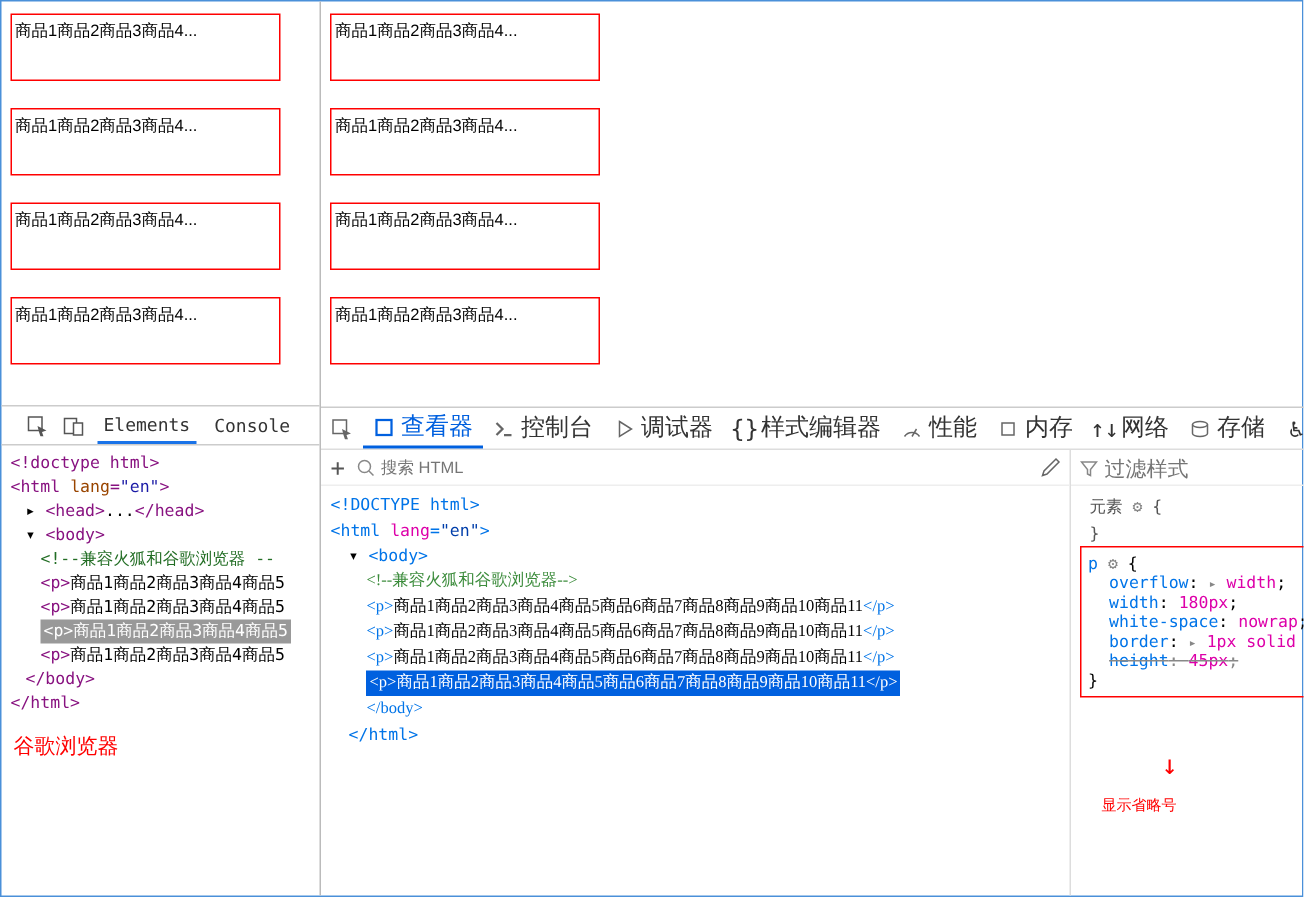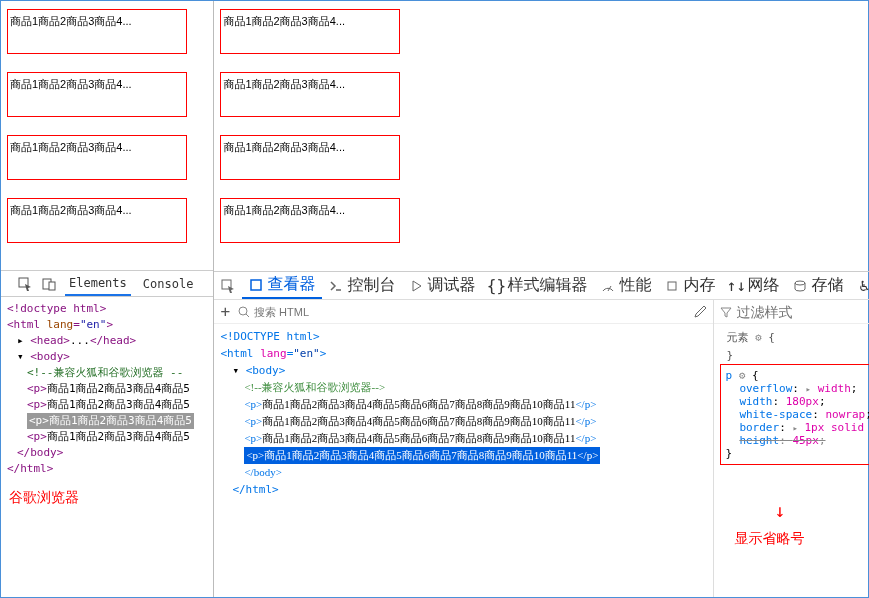--- a/index.html
+++ b/index.html
@@ -63,21 +63,21 @@
 .ff-rule-line { padding-left: 14px; white-space: nowrap; }
 .prop { color: #0074e8; }
 .val { color: #dd00a9; }
 .tri { color: #888; font-size: 9px; }
 .swatch { display: inline-block; width: 9px; height: 9px; border-radius: 50%; background: red; border: 1px solid #aaa; vertical-align: middle; }
 .strike { text-decoration: line-through; color: #888; }
 .ff-rule-line.boxed { border: 1px solid red; margin-top: 1px; }
 .eyedrop { width: 14px; height: 14px; }
 
 .arrow-down { color: red; font-size: 18px; position: absolute; }
-.ff-annotation { color: red; font-size: 14px; text-align: right; }
+.ff-annotation { color: red; font-size: 10px; text-align: right; }
 
 .element-row { font-size: 11px; color: #555; padding: 2px 6px; }
 .gear { color: #888; }
 svg { display: block; }
 </style>
 </head>
 <body>
 
 <div class="outer">
 

